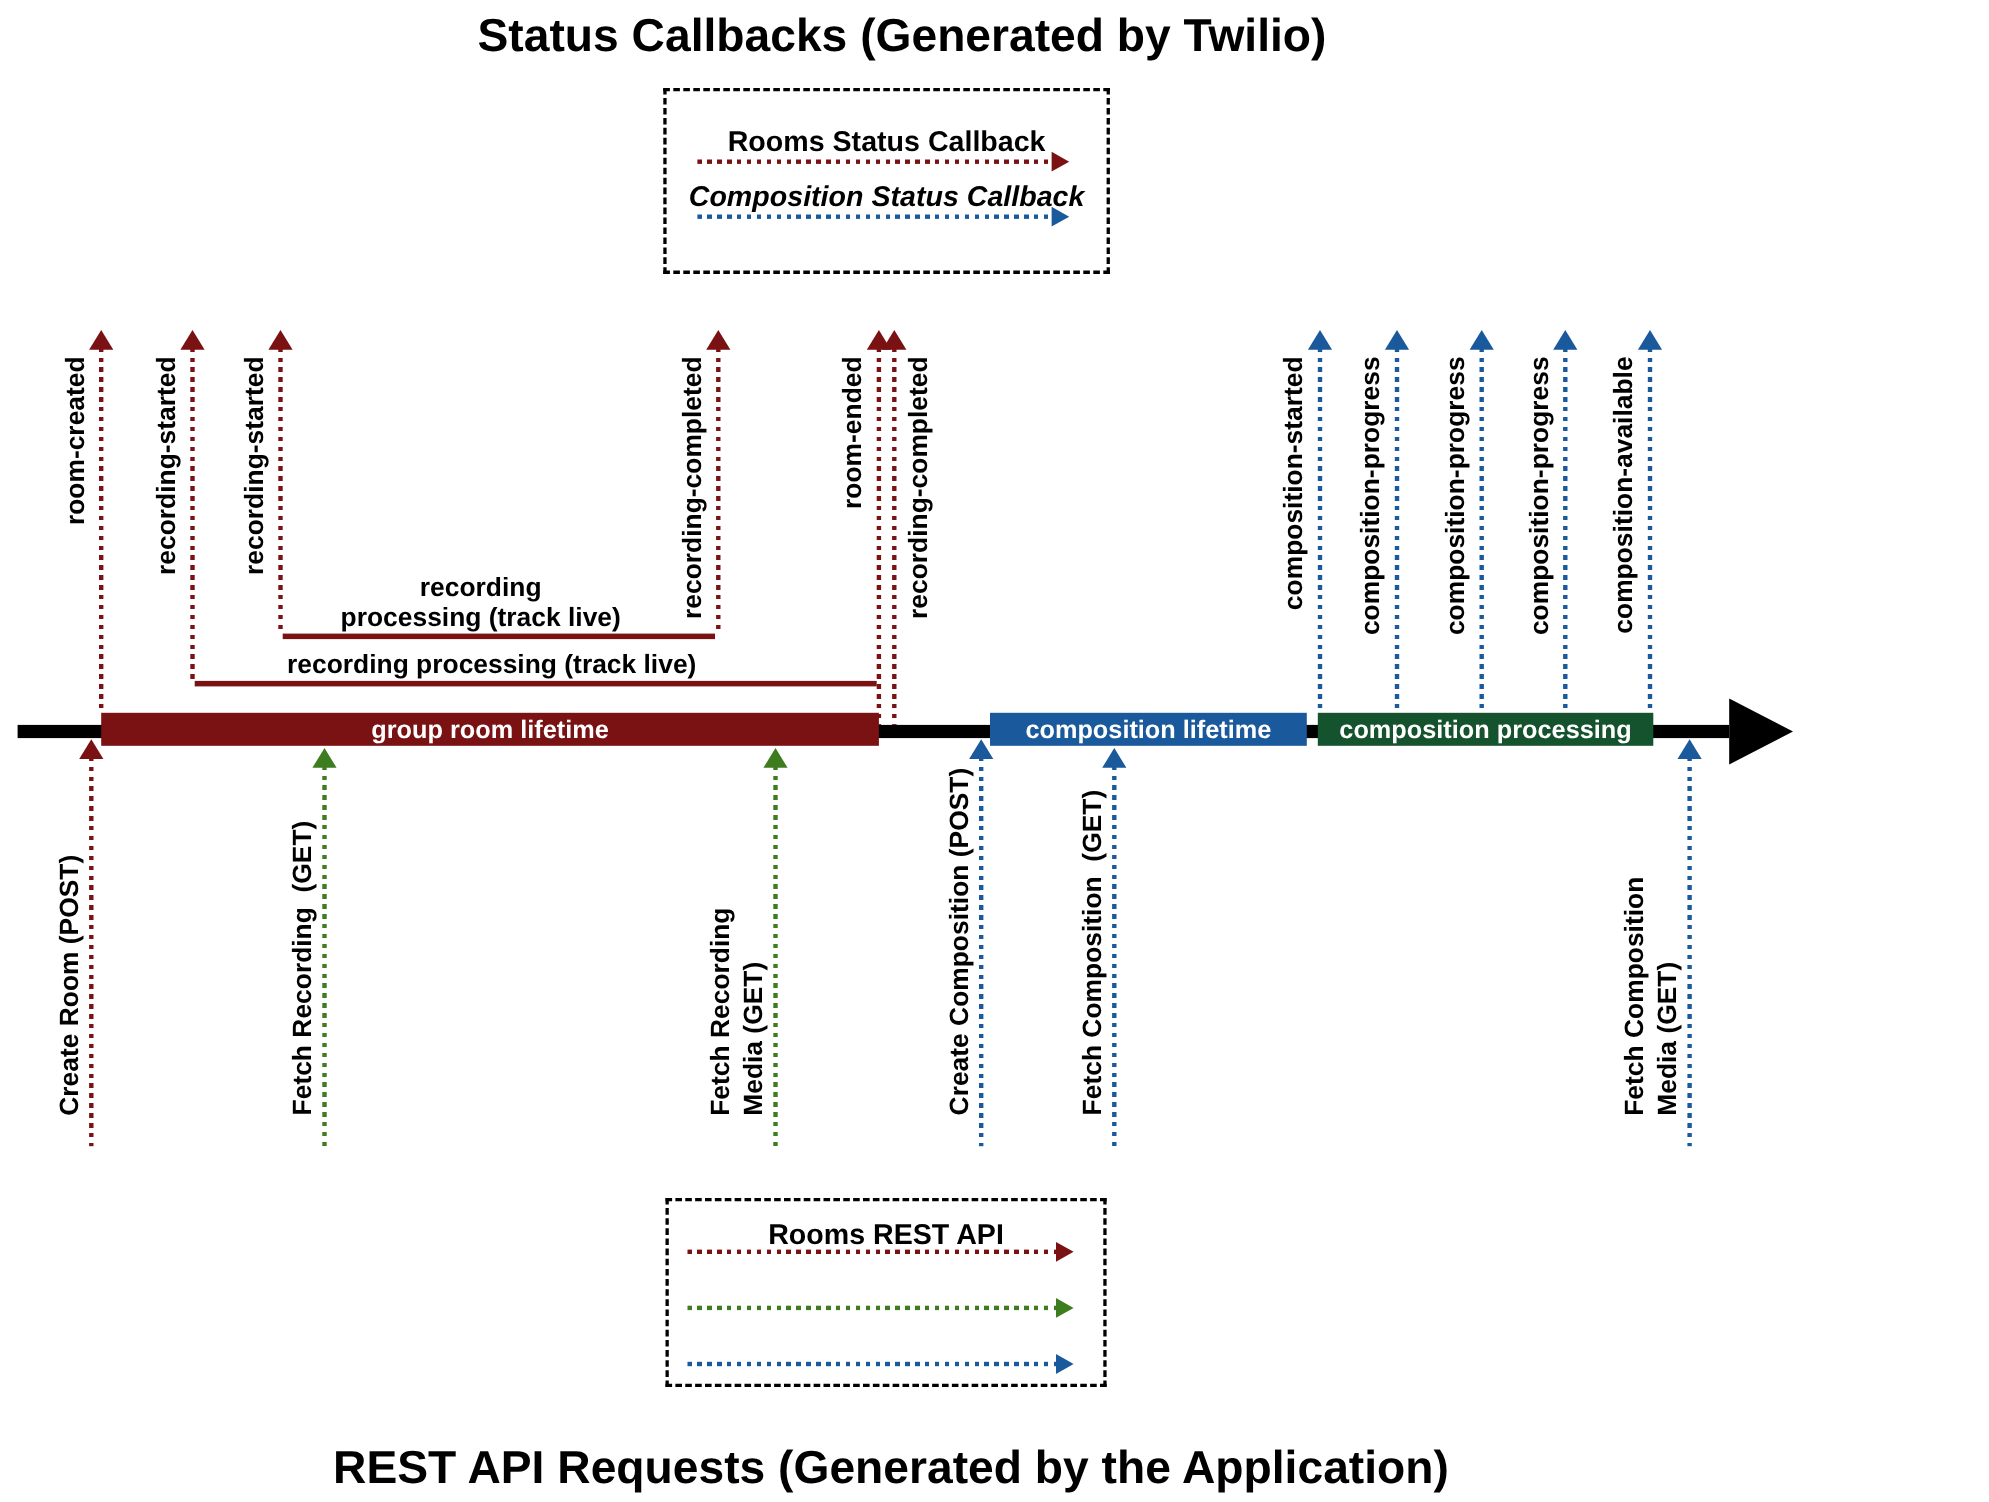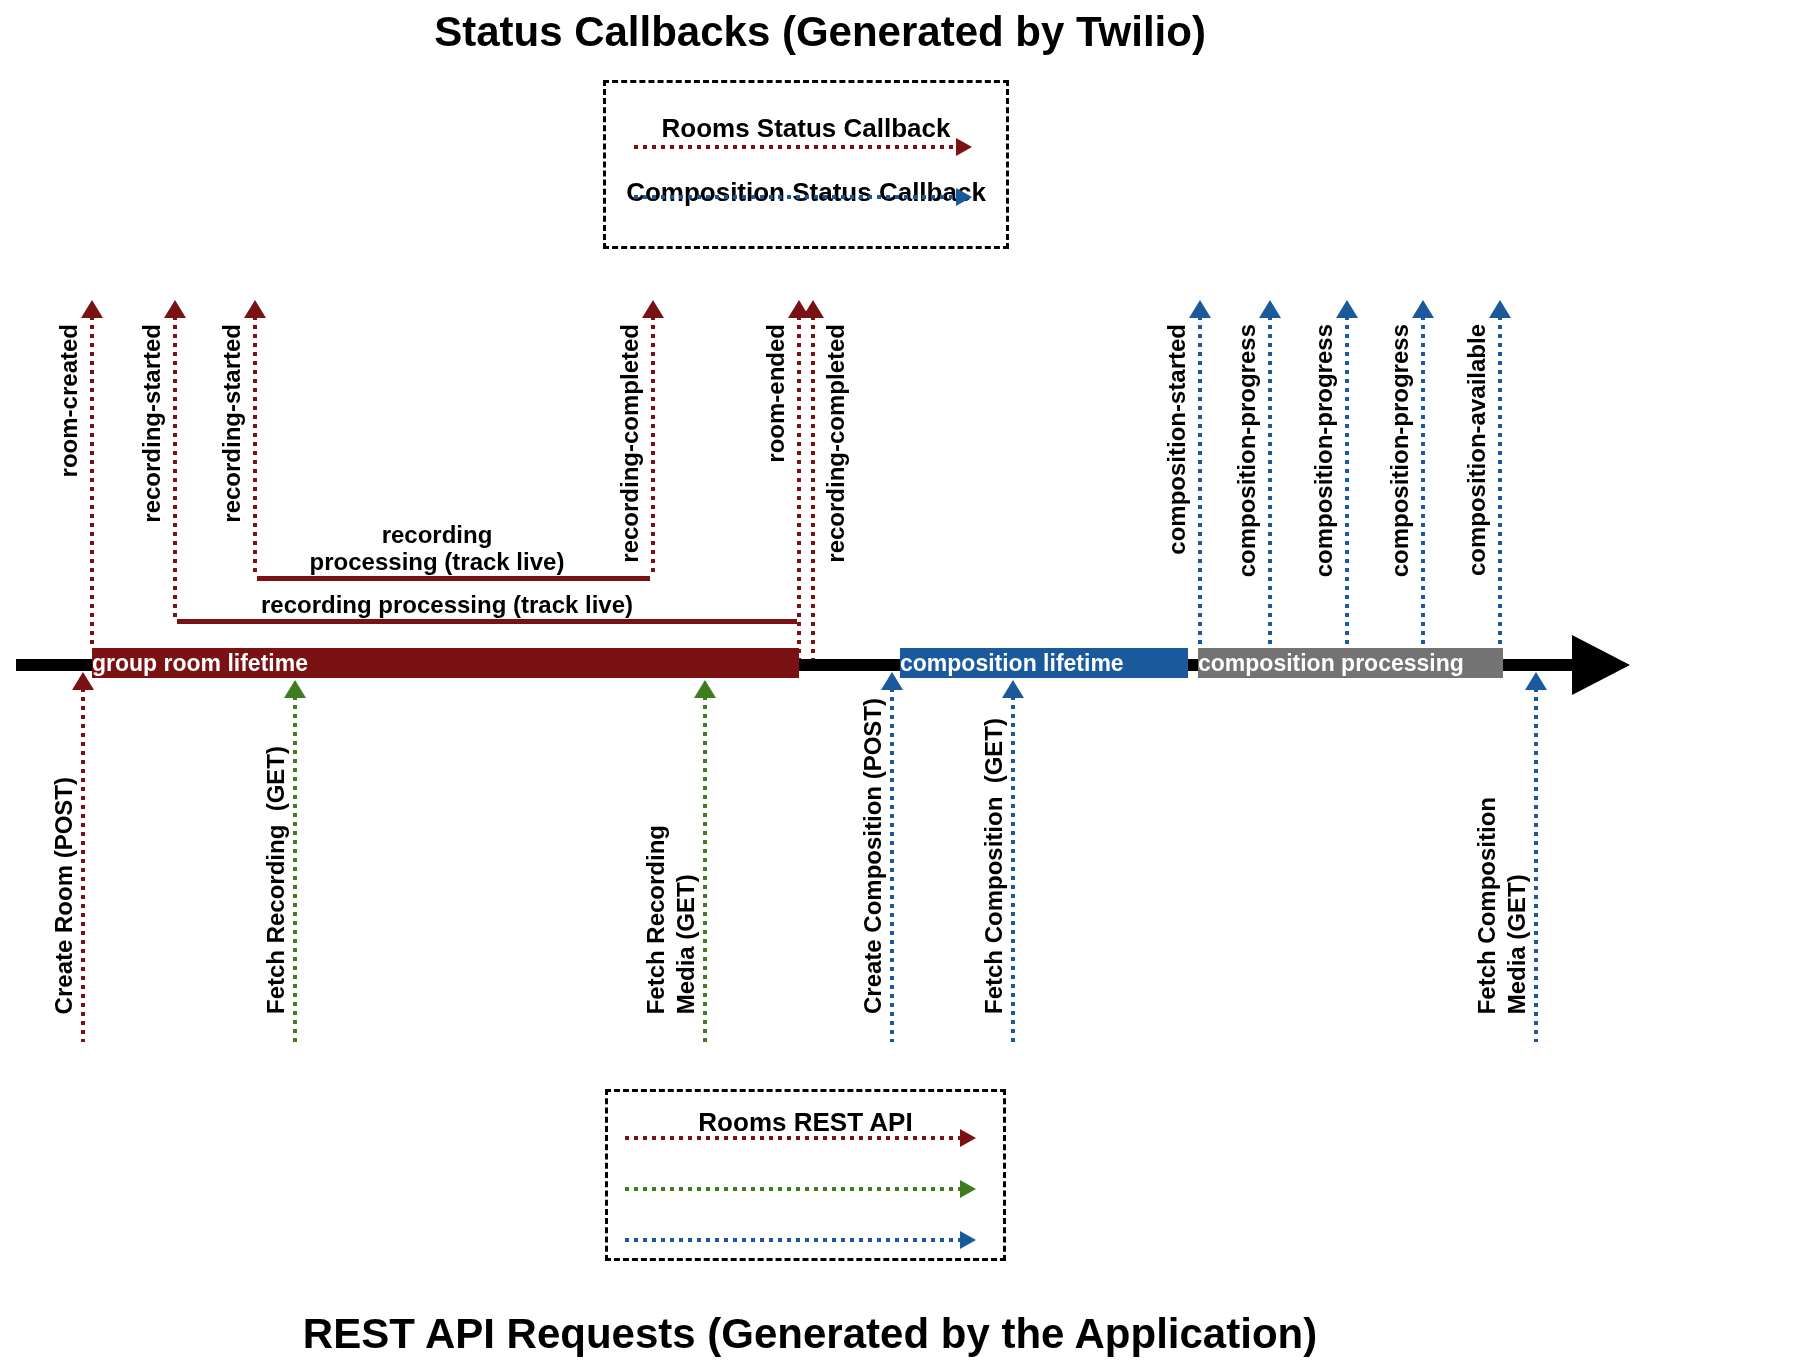--- a/index.html
+++ b/index.html
@@ -14,21 +14,21 @@
   #title-bottom{left:0;width:1620px;top:1286px;margin-top:24px;}
   .legend-box{position:absolute;border:3px dashed #000;background:#fff;}
   #legend-top{left:603px;top:80px;width:400px;height:163px;}
   #legend-bottom{left:605px;top:1089px;width:395px;height:166px;}
   .legend-label{position:absolute;left:0;width:100%;text-align:center;font-size:26px;font-weight:bold;color:#000;white-space:nowrap;}
   .hline{position:absolute;height:4px;}
   .head-right{position:absolute;width:0;height:0;border-top:9px solid transparent;border-bottom:9px solid transparent;}
   .timeline-line{position:absolute;left:16px;top:659px;width:1556px;height:12px;background:#000;}
   .timeline-head{position:absolute;left:1572px;top:635px;width:0;height:0;
     border-top:30px solid transparent;border-bottom:30px solid transparent;border-left:58px solid #000;}
-  .bar{position:absolute;top:648px;height:30px;display:flex;align-items:center;justify-content:flex-start;}
+  .bar{position:absolute;top:648px;height:30px;display:flex;align-items:center;justify-content:center;}
   .bar span{color:#fff;font-size:23px;font-weight:bold;white-space:nowrap;}
   .proc-line{position:absolute;height:5px;}
   .proc-label{position:absolute;text-align:center;font-size:24px;font-weight:bold;color:#000;white-space:pre;line-height:27px;}
   .vline{position:absolute;width:4px;}
   .head-up{position:absolute;width:0;height:0;border-left:11px solid transparent;border-right:11px solid transparent;}
   .vlabel{
     position:absolute;writing-mode:vertical-rl;transform:rotate(180deg);
     font-size:24px;font-weight:bold;color:#000;white-space:pre;line-height:30px;
   }
 </style>
@@ -36,36 +36,36 @@
 <body>
 
 <div id="canvas">
 
   <div class="title" id="title-top">Status Callbacks (Generated by Twilio)</div>
 
   <div class="legend-box" id="legend-top">
       <div class="legend-label" style="top: 30px;">Rooms Status Callback</div>
       <div class="hline" style="left: 28px; top: 62px; width: 322px; background: repeating-linear-gradient(to right, rgb(122, 17, 19) 0px, rgb(122, 17, 19) 4px, transparent 4px, transparent 9px);"></div>
       <div class="head-right" style="left: 350px; top: 55px; border-left: 16px solid rgb(122, 17, 19);"></div>
-      <div class="legend-label" style="top: 94px;">Composition Status Callback</div>
+      <div class="legend-label" style="top: 80px; font-style: italic;">Composition Status Callback</div>
       <div class="hline" style="left: 28px; top: 112px; width: 322px; background: repeating-linear-gradient(to right, rgb(26, 90, 156) 0px, rgb(26, 90, 156) 4px, transparent 4px, transparent 9px);"></div>
       <div class="head-right" style="left: 350px; top: 105px; border-left: 16px solid rgb(26, 90, 156);"></div>
     </div>
 
   <div class="timeline-line"></div>
   <div class="timeline-head"></div>
 
   <div id="generated-layer">
       <div class="bar" style="left: 92px; width: 707px; background: rgb(122, 17, 19);">
         <span>group room lifetime</span>
       </div>
       <div class="bar" style="left: 900px; width: 288px; background: rgb(26, 90, 156);">
         <span>composition lifetime</span>
       </div>
-      <div class="bar" style="left: 1198px; width: 305px; background: #737373;">
+      <div class="bar" style="left: 1198px; width: 305px; background: #14532d;">
         <span>composition processing</span>
       </div>
       <div class="proc-line" style="left: 257px; top: 576px; width: 393px; background: rgb(122, 17, 19);"></div>
       <div class="proc-line" style="left: 177px; top: 619px; width: 620px; background: rgb(122, 17, 19);"></div>
       <div class="proc-label" style="left: 187px; width: 500px; top: 521px;">recording
 processing (track live)</div>
       <div class="proc-label" style="left: 197px; width: 500px; top: 591px;">recording processing (track live)</div>
       <div class="head-up" style="left: 81px; top: 300px; border-bottom: 18px solid rgb(122, 17, 19);"></div>
       <div class="vline" style="left: 90px; top: 316px; height: 332px; background: repeating-linear-gradient(rgb(122, 17, 19) 0px, rgb(122, 17, 19) 4px, transparent 4px, transparent 9px);"></div>
       <div class="vlabel" style="top: 324px; right: 1724px;">room-created</div>

